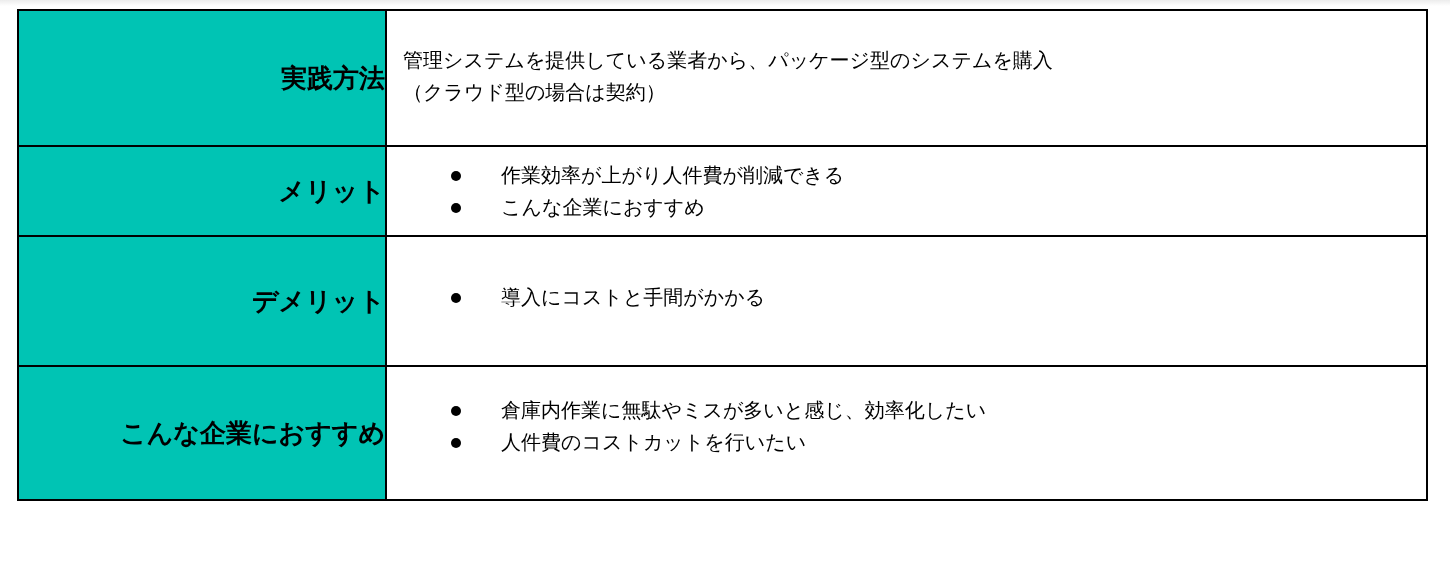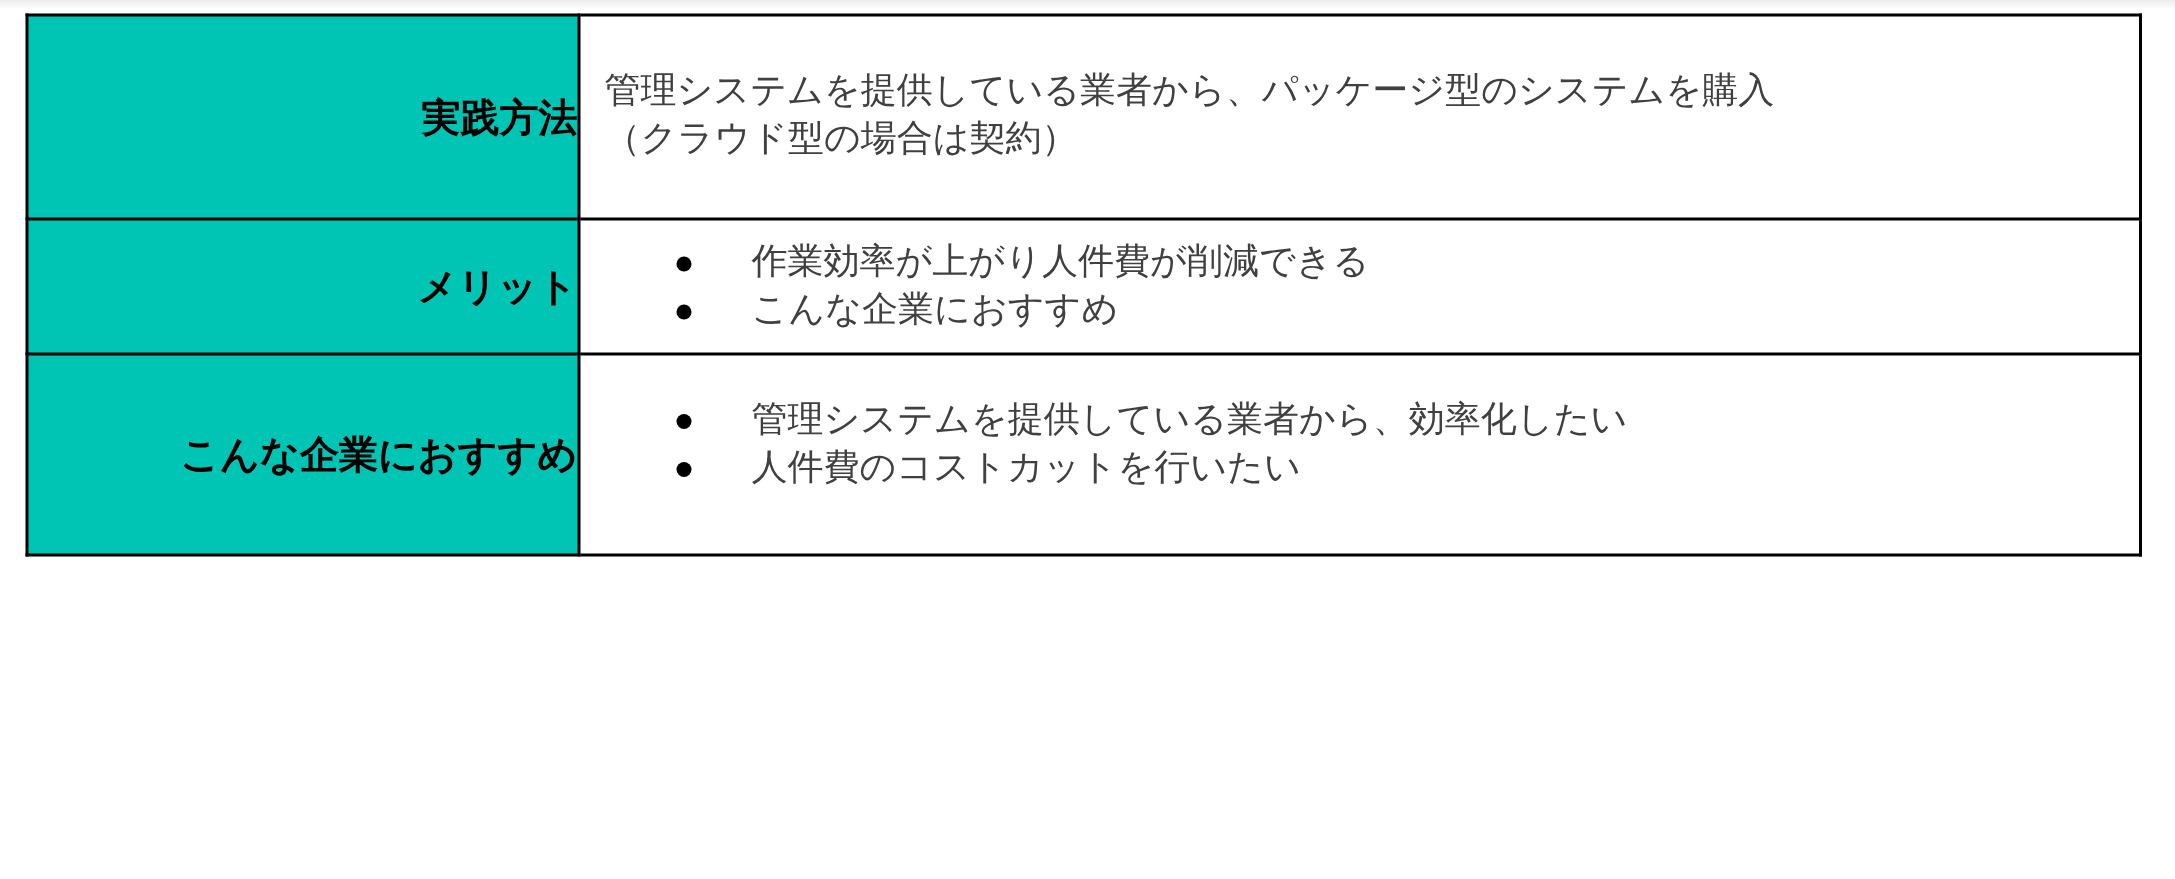--- a/index.html
+++ b/index.html
@@ -11,21 +11,21 @@
     background: linear-gradient(#ececec, #ffffff); }
   table.cmp {
     position: absolute; left: 17px; top: 9px;
     width: 1411px; border-collapse: collapse; table-layout: fixed;
   }
   table.cmp td { border: 2.5px solid #000; padding: 0; }
   td.label {
     width: 366px; background: #00c4b4; color: #000000;
     font-weight: bold; font-size: 26px; text-align: right; vertical-align: middle;
   }
-  td.content { background: #ffffff; color: #404040; font-size: 24px; vertical-align: middle; }
+  td.content { background: #ffffff; color: #000000; font-size: 20px; vertical-align: middle; }
   .plain { padding: 0 0 0 16px; line-height: 32px; margin-top: -4px; }
   .plain div { white-space: nowrap; }
   ul.bl { list-style: none; margin: 0; padding: 0 0 0 64px; font-family: Liberation Serif, serif; }
   ul.bl li { line-height: 32px; white-space: nowrap; position: relative; padding-left: 50px; }
   ul.bl li::before { content: ""; position: absolute; left: 0; top: 12px;
     width: 10px; height: 10px; border-radius: 50%; background: #000; }
 </style>
 </head>
 <body>
 
@@ -44,23 +44,31 @@
   </tr>
   <tr style="height:90px">
     <td class="label">メリット</td>
     <td class="content">
       <ul class="bl">
         <li>作業効率が上がり人件費が削減できる</li>
         <li>こんな企業におすすめ</li>
       </ul>
     </td>
   </tr>
+  <tr style="height:130px">
+    <td class="label">デメリット</td>
+    <td class="content">
+      <ul class="bl" style="margin-top:-8px">
+        <li>導入にコストと手間がかかる</li>
+      </ul>
+    </td>
+  </tr>
   <tr style="height:134px">
     <td class="label">こんな企業におすすめ</td>
     <td class="content">
       <ul class="bl" style="margin-top:-14px">
-        <li>管理システムを提供している業者から、効率化したい</li>
+        <li>倉庫内作業に無駄やミスが多いと感じ、効率化したい</li>
         <li>人件費のコストカットを行いたい</li>
       </ul>
     </td>
   </tr>
 </tbody>
   </table>
 
 </body></html>

